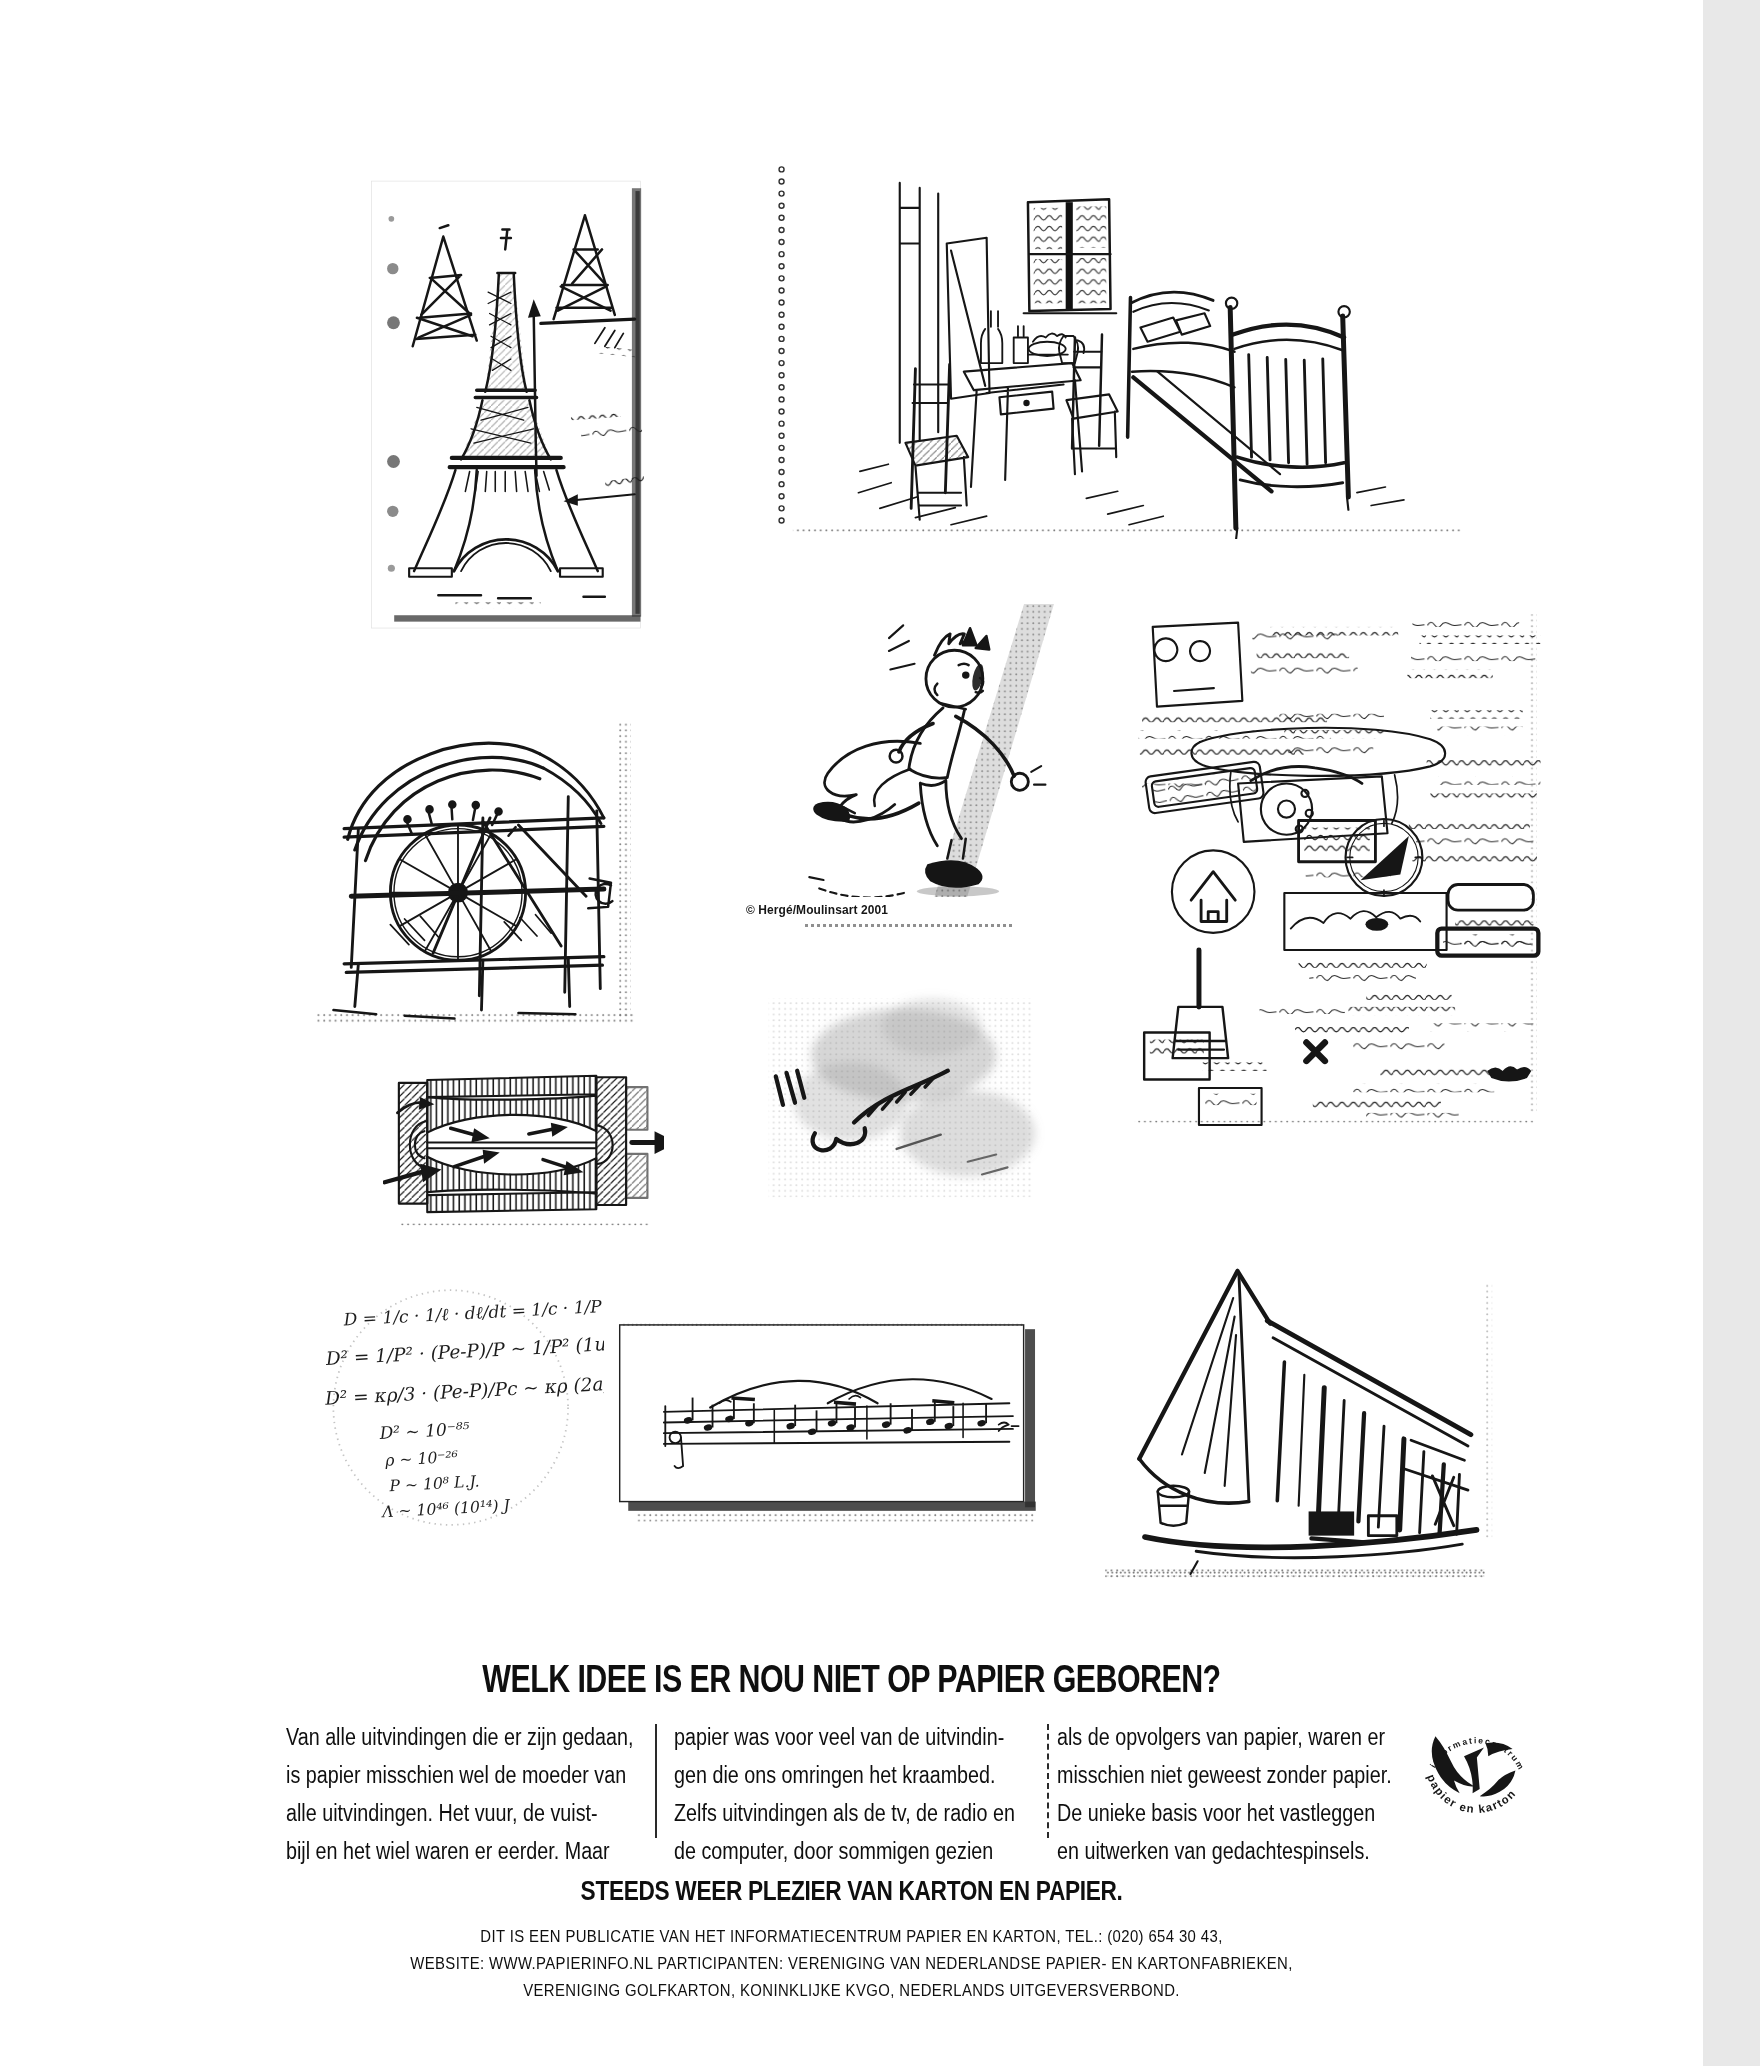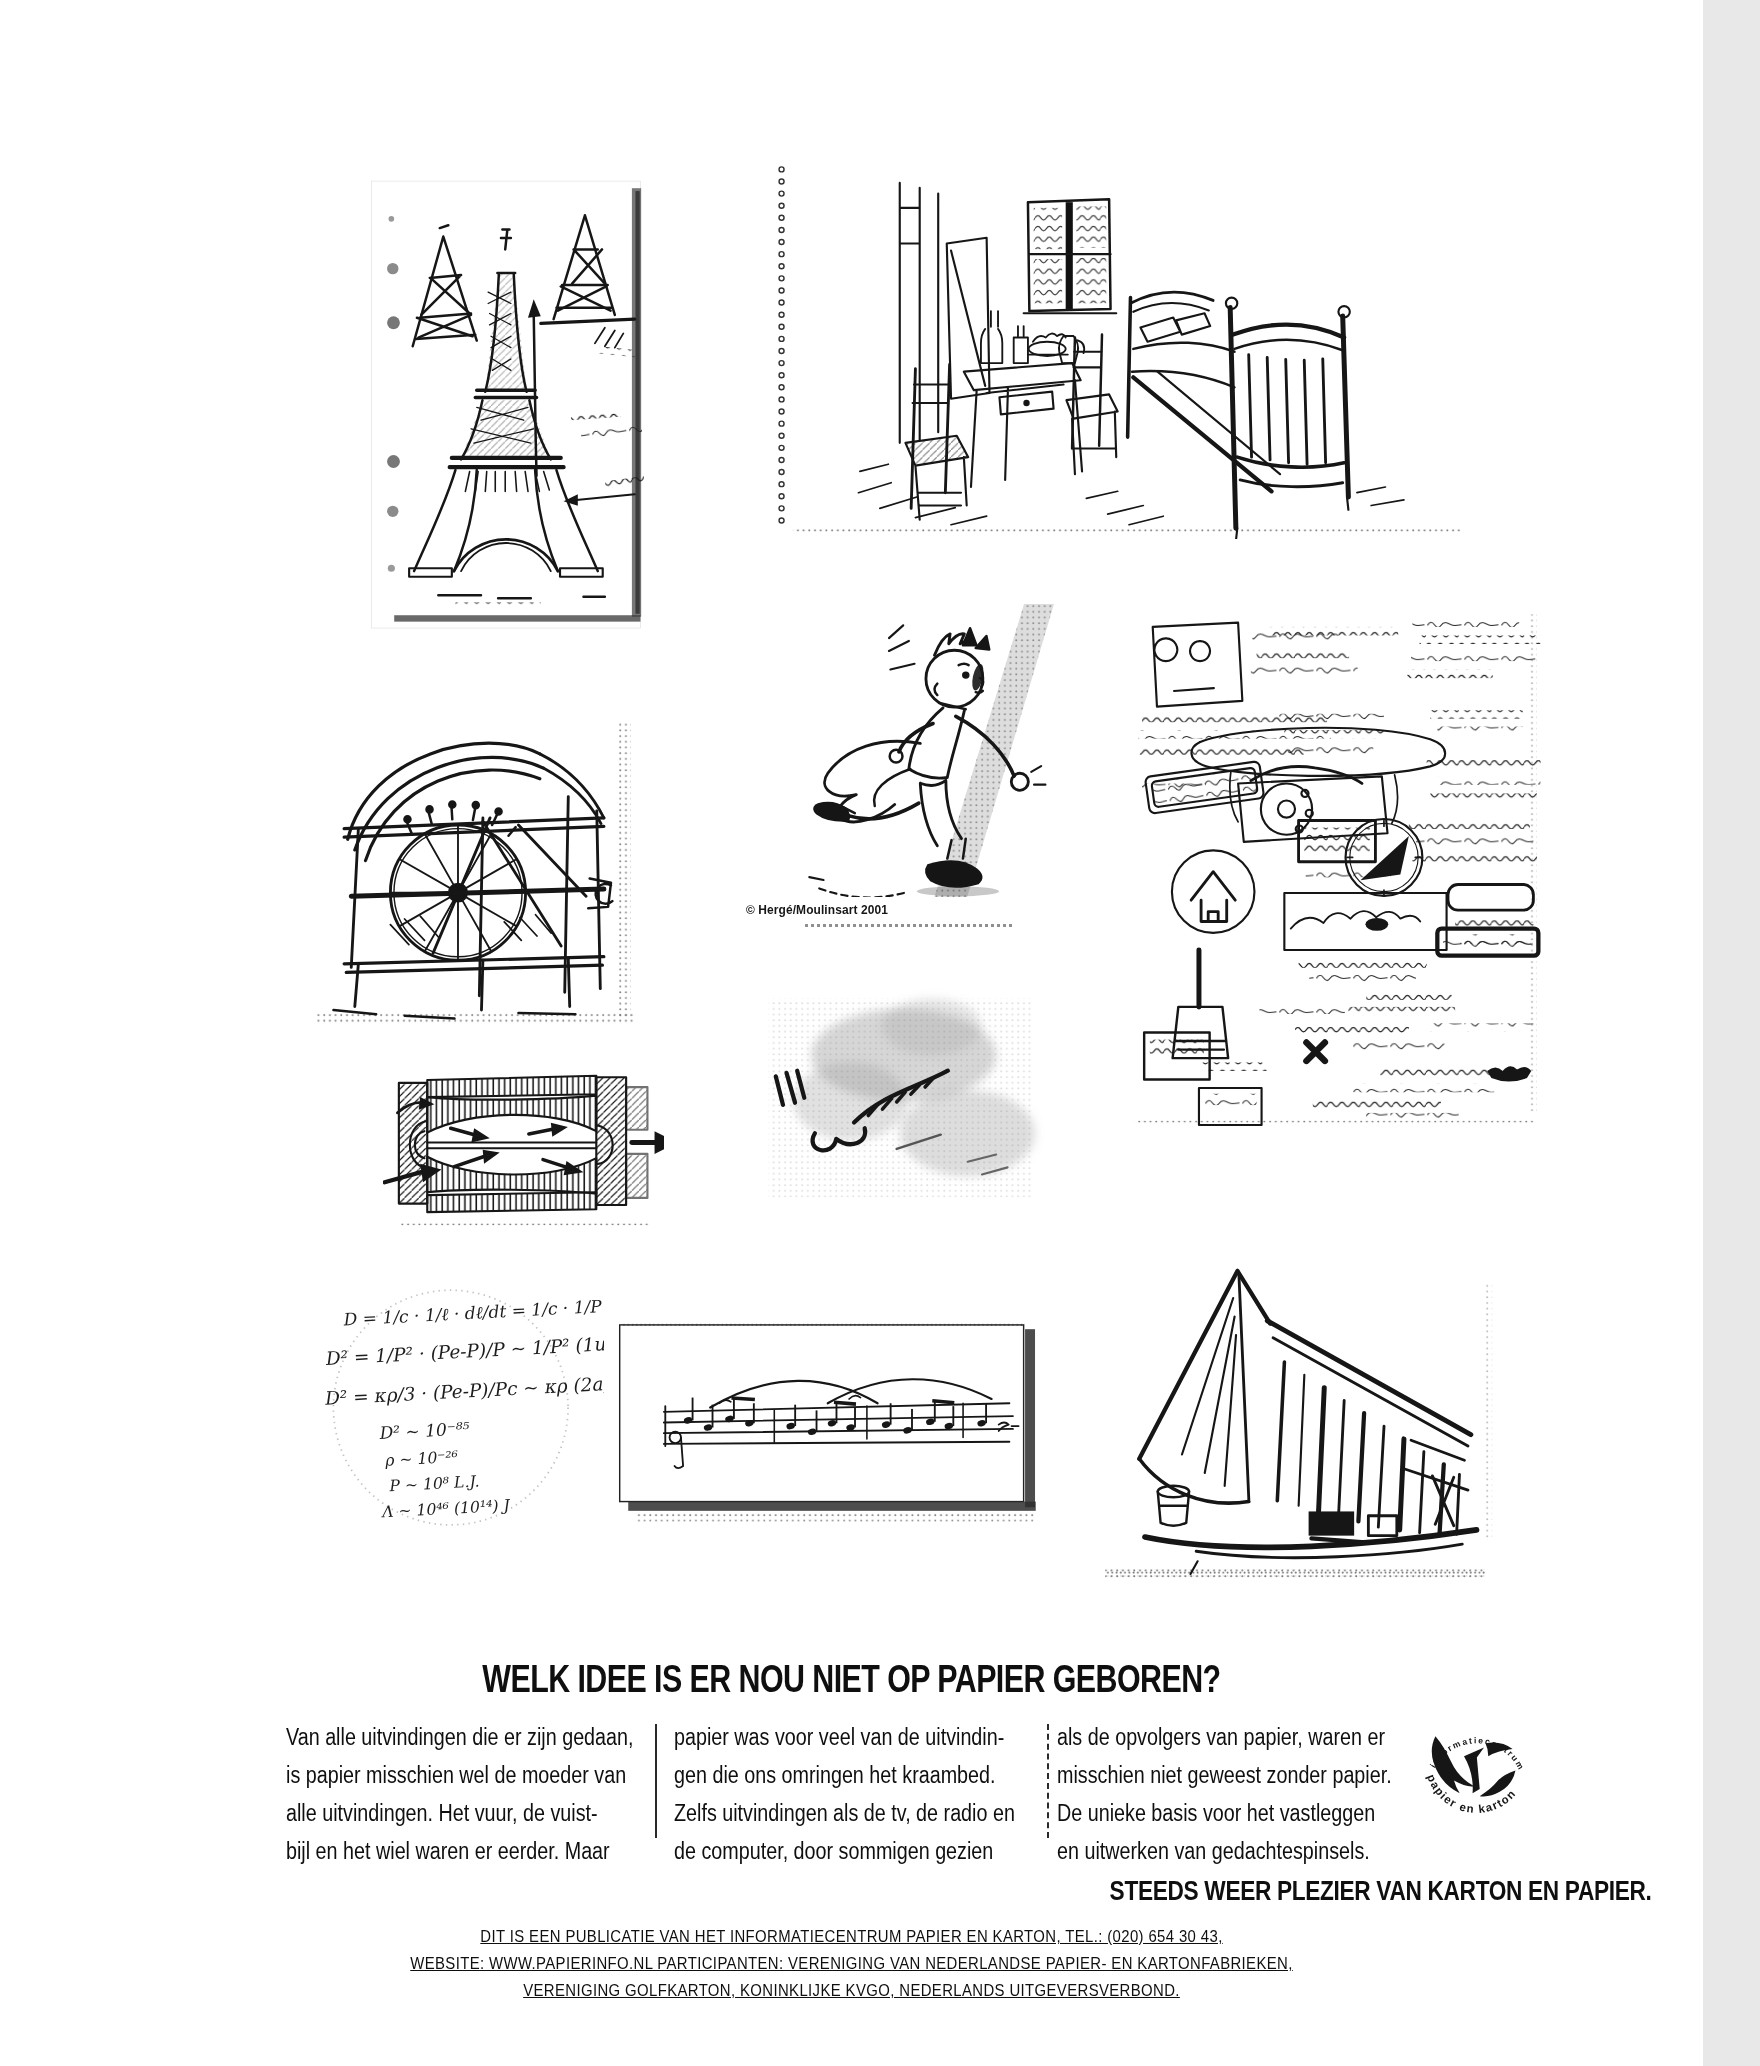--- a/index.html
+++ b/index.html
@@ -4,29 +4,29 @@
 <style>
   html,body{margin:0;padding:0;background:#e8e8e8;}
   .canvas{position:relative;width:1703px;height:2066px;background:#ffffff;overflow:hidden;
           font-family:"Liberation Sans", sans-serif;color:#0f0f0f;}
   .abs{position:absolute;}
   svg{display:block;}
   .sk{stroke:#161616;fill:none;stroke-linecap:round;stroke-linejoin:round;}
   .headline{left:0;right:0;top:1658px;text-align:center;}
   .headline span{display:inline-block;font-weight:700;font-size:38px;letter-spacing:-0.7px;
                  transform:scaleX(.80);transform-origin:center;white-space:nowrap;}
-  .tagline{left:0;right:0;top:1876px;text-align:right;}
+  .tagline{left:0;right:0;top:1876px;text-align:center;}
   .tagline span{display:inline-block;font-weight:700;font-size:27px;letter-spacing:-0.4px;
                 transform:scaleX(.84);transform-origin:center;white-space:nowrap;}
   .col{top:1718px;width:417px;transform:scaleX(.84);transform-origin:left top;}
   .col .ln{font-size:23.5px;line-height:38px;white-space:nowrap;}
   .col .ln.j{text-align:justify;}
   .divider{top:1724px;width:0;height:114px;border-left:2.1px solid #2a2a2a;}
   .divider.rough{border-left:2.1px dashed #2a2a2a;}
-  .footer{left:0;right:0;text-align:center;text-decoration:underline;}
+  .footer{left:0;right:0;text-align:center;}
   .footer div{font-size:15.7px;line-height:27px;letter-spacing:0.4px;transform:scaleX(.95);transform-origin:center;white-space:nowrap;}
   .credit{font-weight:700;font-size:13px;letter-spacing:0.1px;color:#161616;transform:scaleX(.92);transform-origin:left;}
   .smearline{border-top:3.6px dotted #8f8f8f;height:0;}
 </style>
 </head>
 <body>
 
 <div class="canvas">
 
 <svg class="abs" style="width:0;height:0" aria-hidden="true">

